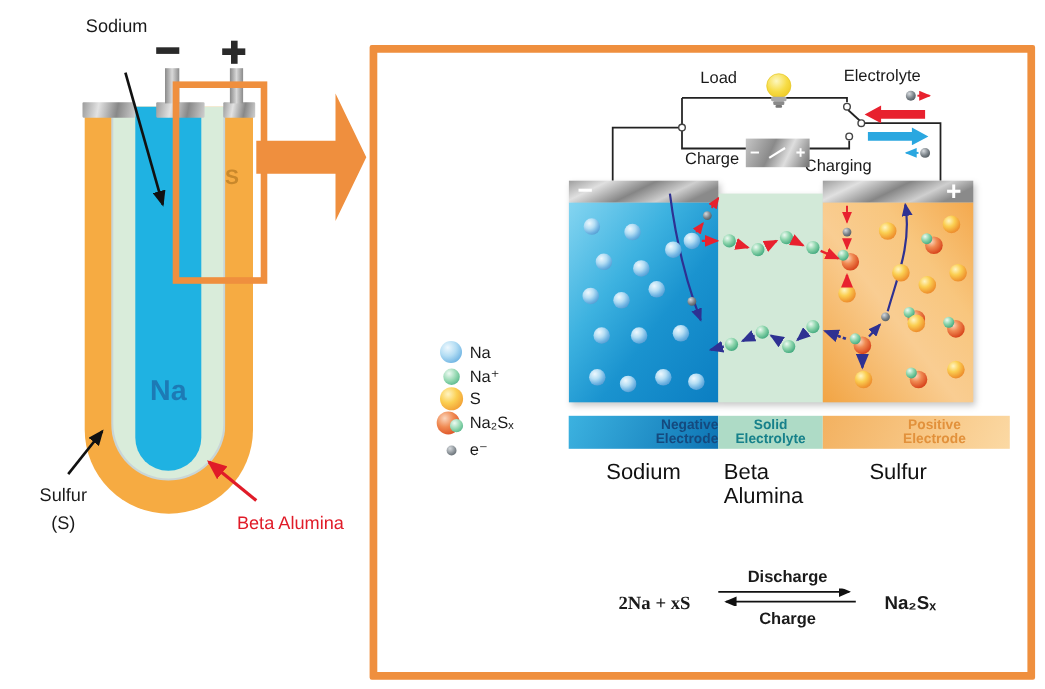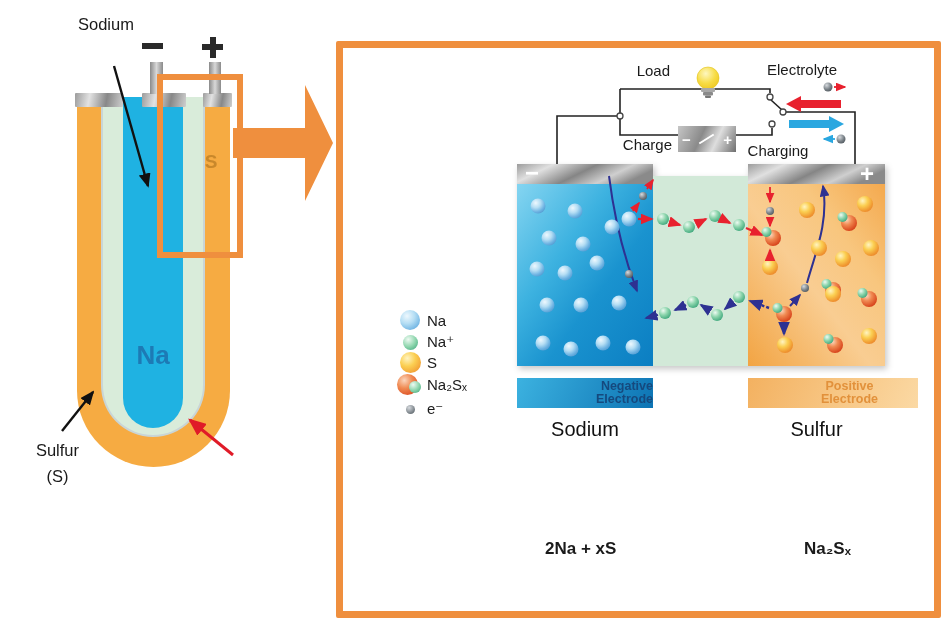--- a/index.html
+++ b/index.html
@@ -72,28 +72,29 @@
   <div class="abs tube-s">S</div>
 
   <div class="abs lbl" style="left:56px;top:11px;width:100px;">
     <div>Sodium</div>
   </div>
   <div class="abs lbl" style="left:15px;top:437px;width:85px;">
     <div>Sulfur</div>
     <div>(S)</div>
   </div>
   <div class="abs lbl lbl-red" style="left:192px;top:463px;width:144px;">
+    <div>Beta Alumina</div>
   </div>
 
   <div class="abs panel"></div>
 
   <div class="abs ctext" style="left:620px;top:62px;width:50px;text-align:right;">Load</div>
   <div class="abs ctext" style="left:748px;top:61px;width:108px;text-align:center;">Electrolyte</div>
   <div class="abs ctext" style="left:606px;top:136px;width:66px;text-align:right;">Charge</div>
-  <div class="abs ctext" style="left:736px;top:142px;width:84px;text-align:center;">Charging</div>
+  <div class="abs ctext" style="left:720px;top:142px;width:84px;text-align:center;">Charging</div>
 
   <div class="abs battery">
     <span>−</span>
     <span class="bat-slash"></span>
     <span>+</span>
   </div>
 
   <svg class="abs cellsvg" width="368" height="202" viewBox="0 0 368 202">
     <defs>
       <linearGradient id="gBlue" x1="0" y1="0" x2="1" y2="1">
@@ -240,26 +241,34 @@
       <line x1="252" y1="144" x2="233" y2="137" stroke="#2e3192" stroke-width="2.4" stroke-dasharray="3,2" marker-end="url(#mN)"></line>
       <line x1="267" y1="160" x2="267" y2="170" stroke="#2e3192" stroke-width="2.4" marker-end="url(#mN)"></line>
       <line x1="273" y1="142" x2="283" y2="131" stroke="#2e3192" stroke-width="2" marker-end="url(#mN)"></line>
     </g>
   </svg>
 
   <div class="abs bar bar-neg">
     <div>Negative</div>
     <div>Electrode</div>
   </div>
+  <div class="abs bar bar-ely">
+    <div>Solid</div>
+    <div>Electrolyte</div>
+  </div>
   <div class="abs bar bar-pos">
     <div>Positive</div>
     <div>Electrode</div>
   </div>
 
   <div class="abs biglbl" style="left:517px;width:136px;text-align:center;">Sodium</div>
+  <div class="abs biglbl" style="left:658px;width:95px;line-height:22px;">
+    <div>Beta</div>
+    <div>Alumina</div>
+  </div>
   <div class="abs biglbl" style="left:748px;width:137px;text-align:center;">Sulfur</div>
 
   <div class="abs lrow" style="left:393px;top:309px;">
     <span class="lslot">
         <span class="ball ball-na"></span>
       </span>
     <span class="llab">Na</span>
   </div>
   <div class="abs lrow" style="left:393px;top:331px;">
     <span class="lslot">
@@ -282,21 +291,34 @@
       </span>
     <span class="llab">Na₂Sₓ</span>
   </div>
   <div class="abs lrow" style="left:393px;top:398px;">
     <span class="lslot">
         <span class="ball ball-e"></span>
       </span>
     <span class="llab">e⁻</span>
   </div>
 
-  <div class="abs eq" style="left:545px;top:539px;width:100px;text-align:left;">2Na + xS</div>
+  <div class="abs eq" style="left:545px;top:539px;width:100px;text-align:center;font-family:Liberation Serif, serif;">2Na + xS</div>
+  <div class="abs" style="left:650px;top:516px;width:132px;height:62px;">
+    <div class="eq-mid-lbl">Discharge</div>
+    <svg width="132" height="16" style="display:block;margin-top:2px;">
+      <defs>
+        <marker id="mEq" markerWidth="7" markerHeight="6" refX="6" refY="3" orient="auto">
+          <path d="M0,0 L7,3 L0,6 Z" fill="#111"></path>
+          </marker>
+      </defs>
+      <line x1="3" y1="3" x2="122" y2="3" stroke="#111" stroke-width="1.6" marker-end="url(#mEq)"></line>
+      <line x1="128" y1="12" x2="10" y2="12" stroke="#111" stroke-width="1.6" marker-end="url(#mEq)"></line>
+    </svg>
+    <div class="eq-mid-lbl" style="margin-top:3px;">Charge</div>
+  </div>
   <div class="abs eq" style="left:790px;top:539px;width:75px;text-align:center;">Na₂Sₓ</div>
 
   <svg class="abs" style="left:0;top:0;pointer-events:none;" width="950" height="626">
     <defs>
       <marker id="mBlk" markerWidth="6" markerHeight="5" refX="5.2" refY="2.5" orient="auto">
         <path d="M0,0 L6,2.5 L0,5 Z" fill="#111"></path>
         </marker>
       <marker id="mRedL" markerWidth="6" markerHeight="5" refX="5.2" refY="2.5" orient="auto">
         <path d="M0,0 L6,2.5 L0,5 Z" fill="#e01b28"></path>
         </marker>

